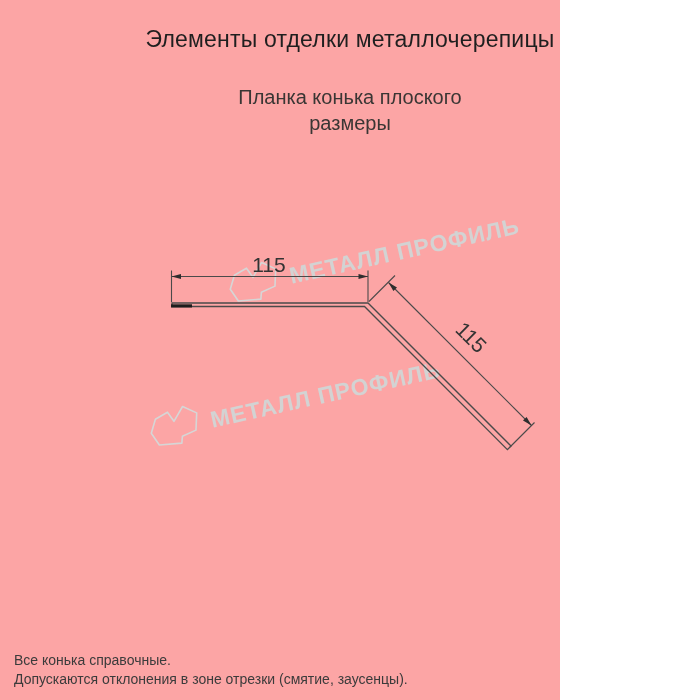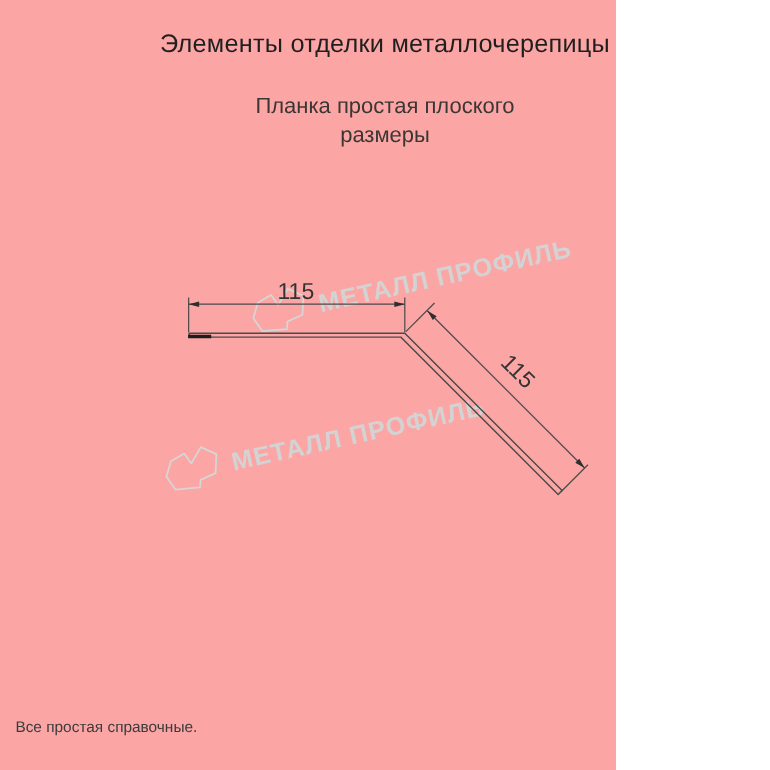--- a/index.html
+++ b/index.html
@@ -39,21 +39,21 @@
   .arrow{fill:#2e2e2e;stroke:none;}
 </style>
 </head>
 <body>
 
 <div class="page">
 
   <div class="page-title">Элементы отделки металлочерепицы</div>
 
   <div class="product-name">
-    <span>Планка простая плоского</span><br>
+    <span>Планка конька плоского</span><br>
     <span>размеры</span>
   </div>
 
 
   <svg class="diagram-svg" viewBox="0 0 700 700" xmlns="http://www.w3.org/2000/svg">
 
     <g transform="translate(233,306) rotate(-12.5)">
       <path class="wm-logo" d="M 1,-17 L 8,-29.7 L 21.3,-34 L 25.7,-23.7 L 37.3,-36.3 L 49.7,-27 L 45.3,-10.3 L 30.7,-7.3 L 28.7,-0.7 L 6.3,-3.7 Z"></path>
       <text class="wm-text" x="62" y="-9">МЕТАЛЛ ПРОФИЛЬ</text>
     </g>
@@ -76,16 +76,17 @@
 
     <path class="thin-line" d="M 369,301.5 L 395,275.5"></path>
     <path class="thin-line" d="M 510,447 L 534.5,422.5"></path>
     <path class="thin-line" d="M 388.5,282.5 L 531.5,425.5"></path>
     <polygon class="arrow" points="388.5,282.5 397.0,287.4 393.4,291.0"></polygon>
     <polygon class="arrow" points="531.5,425.5 526.6,417.0 523.0,420.6"></polygon>
     <text class="dim-text" transform="translate(466,342.5) rotate(45)" text-anchor="middle">115</text>
   </svg>
 
   <div class="footnotes">
-    <div>Все простая справочные.</div>
+    <div>Все конька справочные.</div>
+    <div>Допускаются отклонения в зоне отрезки (смятие, заусенцы).</div>
   </div>
 
 </div>
 
 </body></html>

